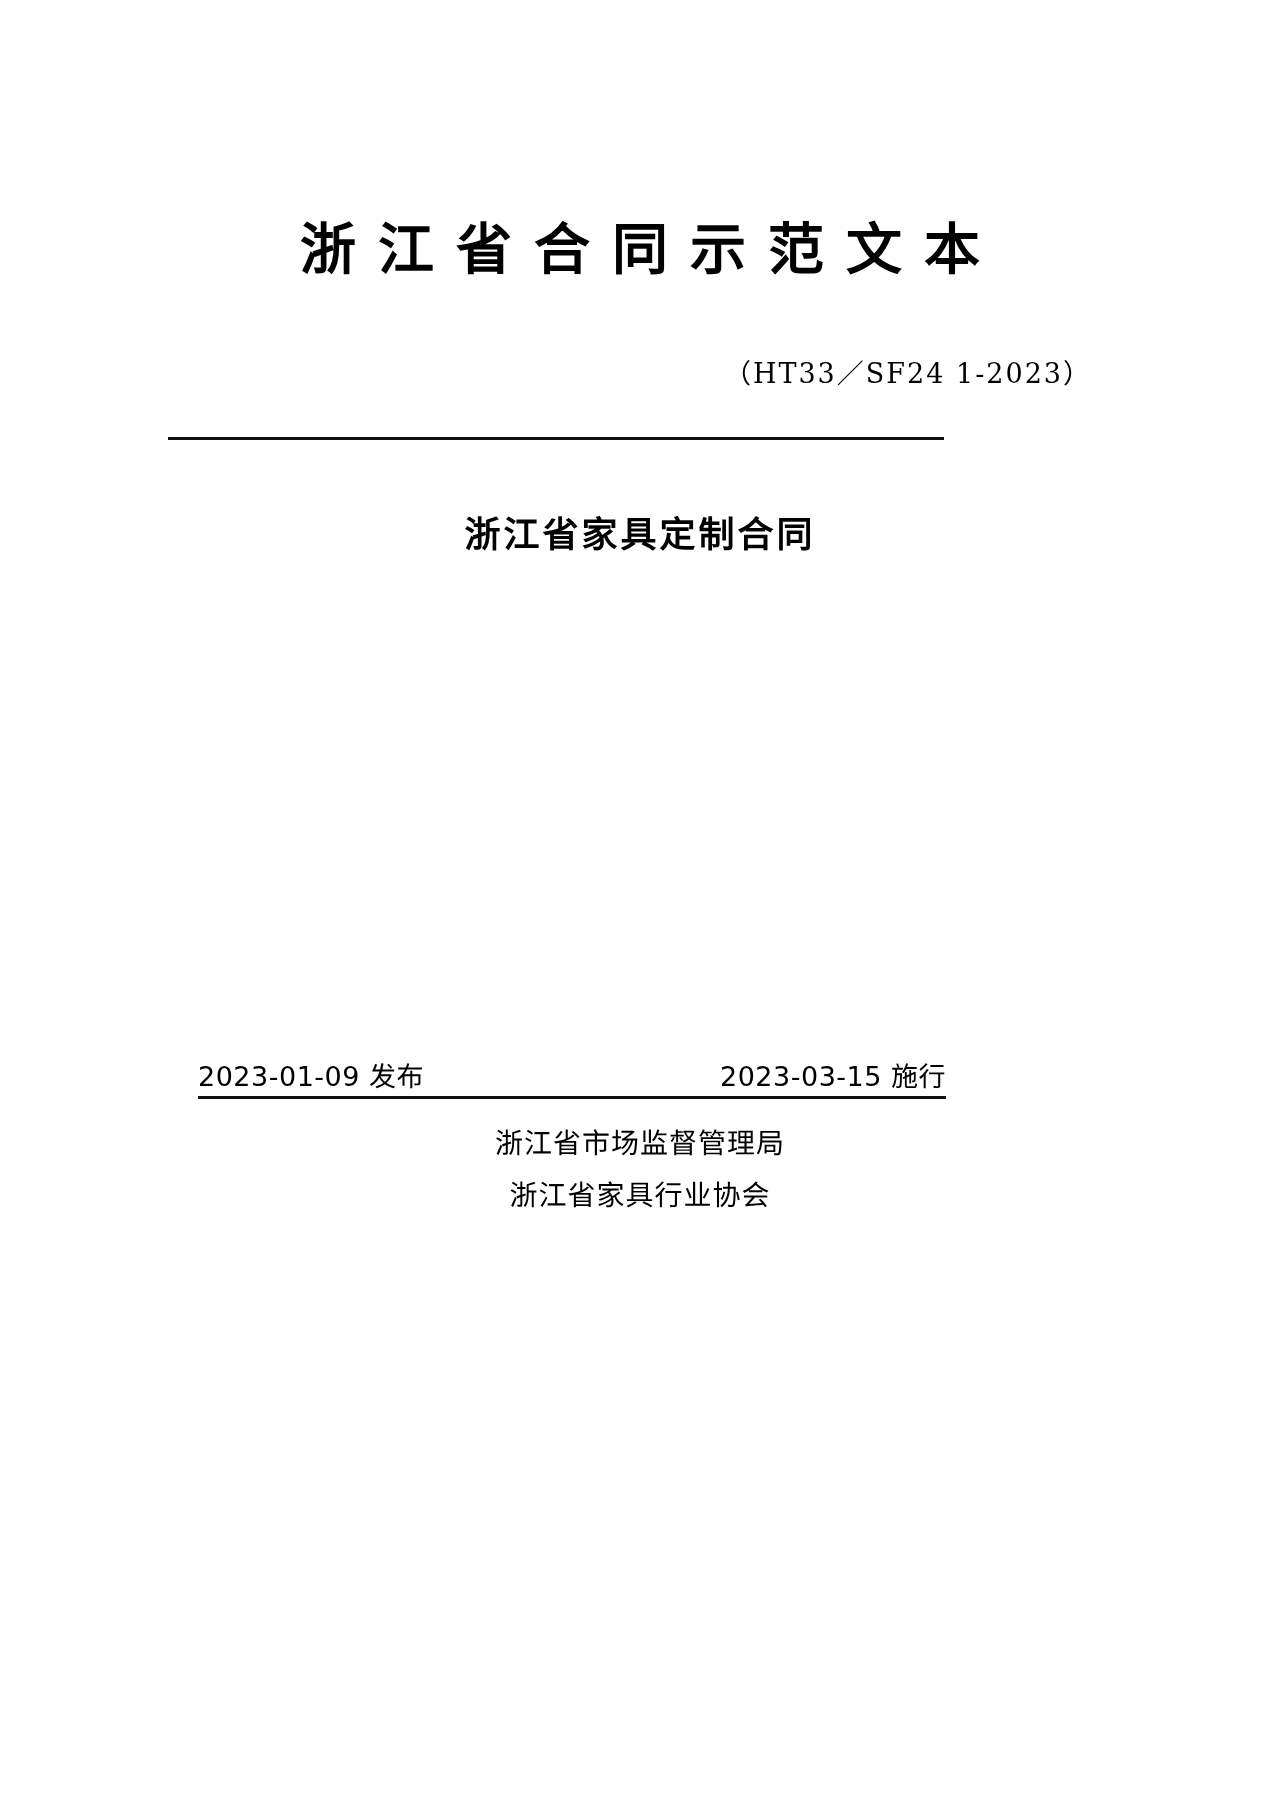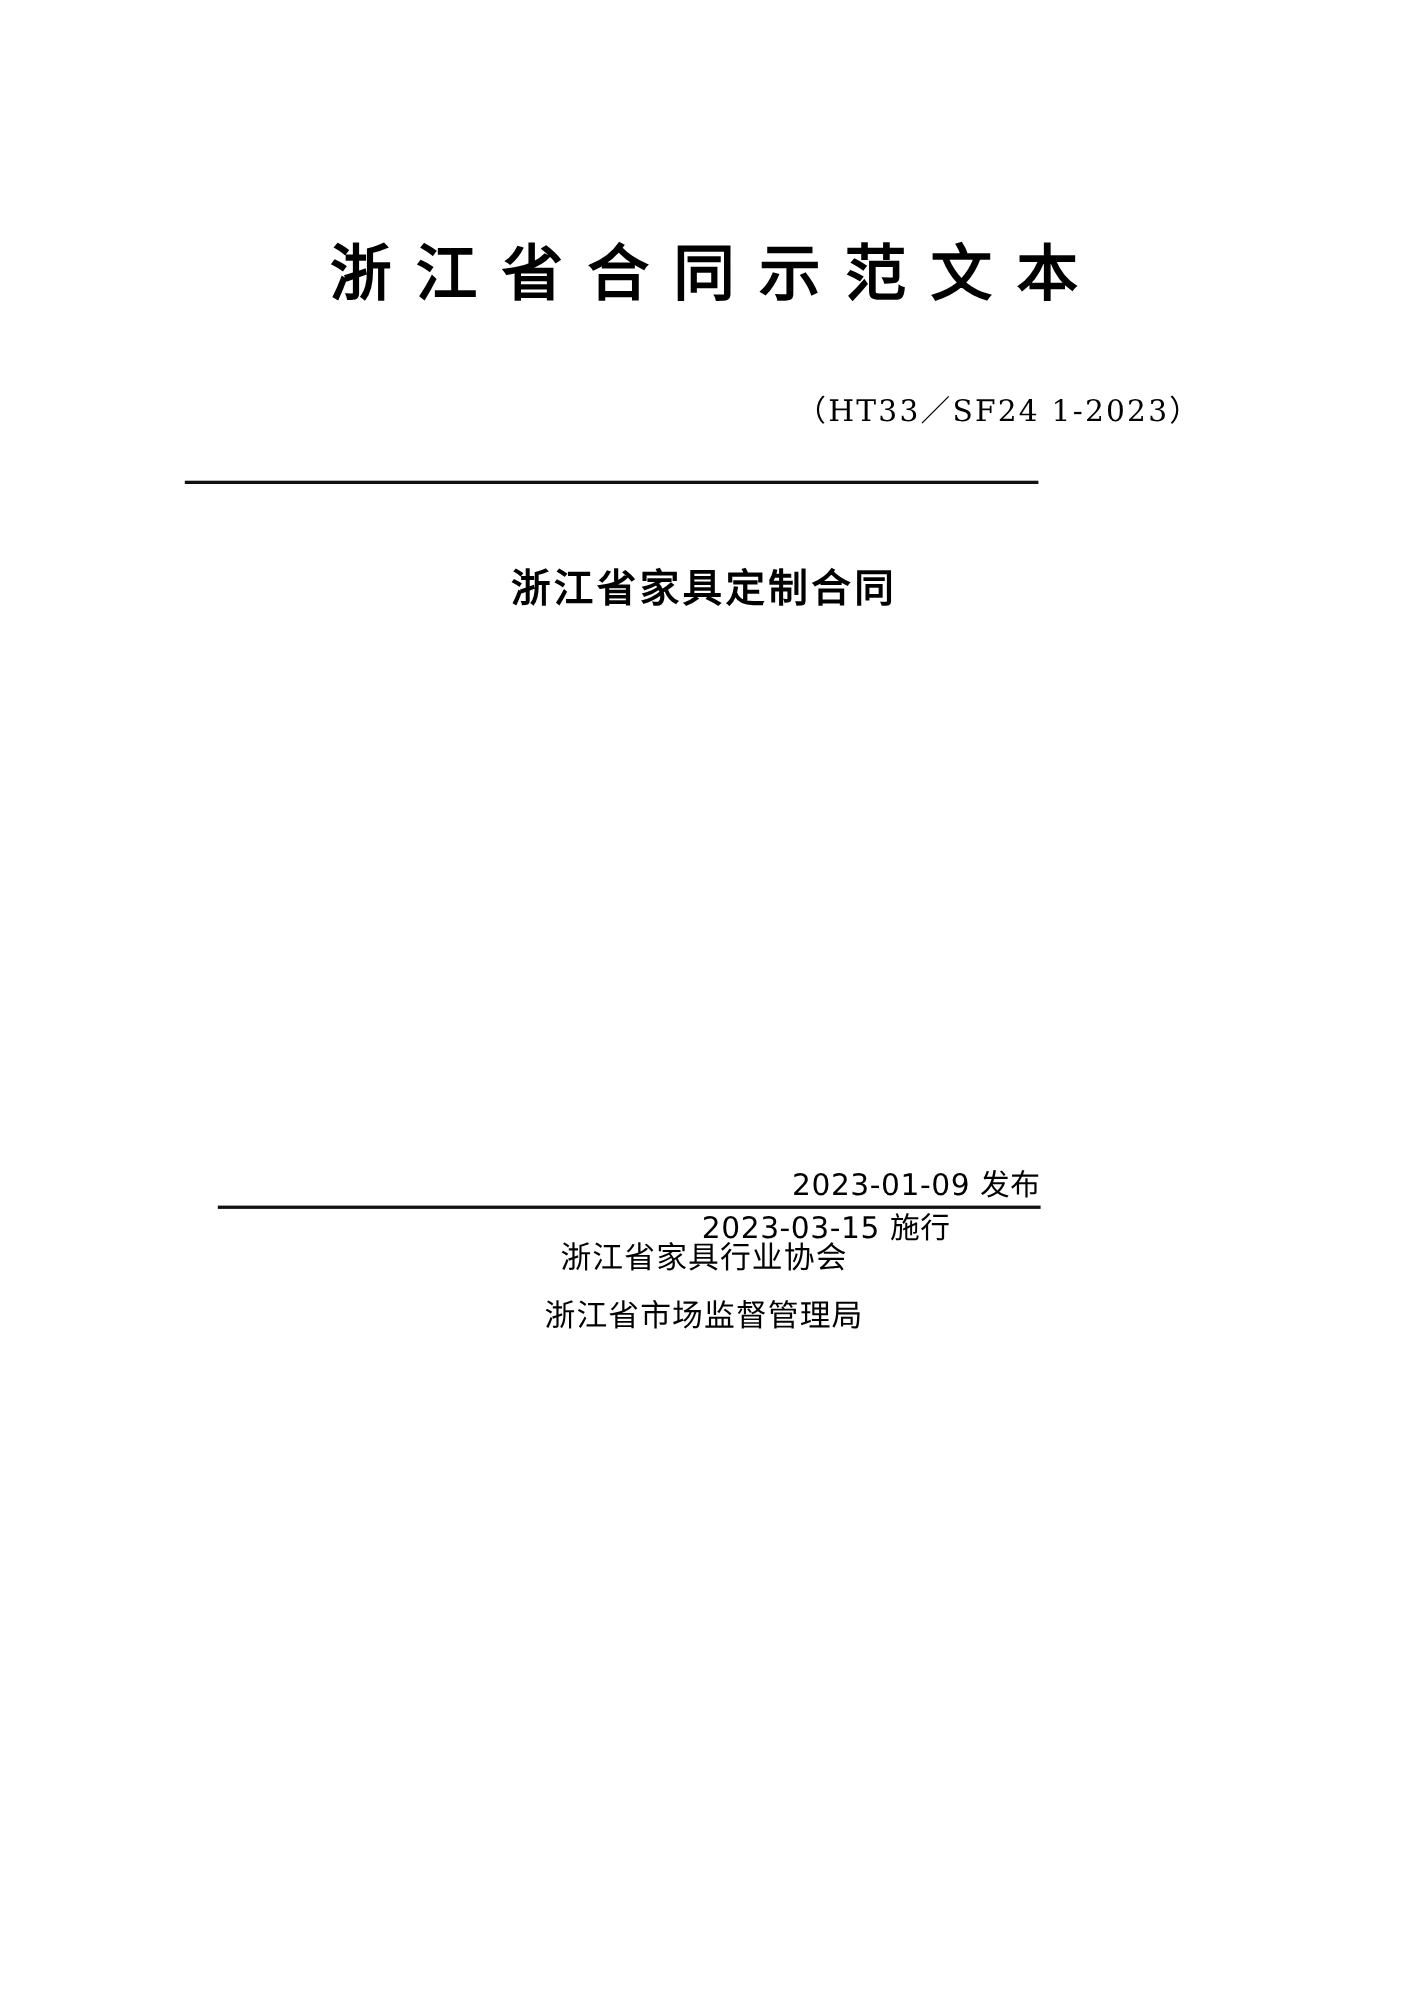--- a/index.html
+++ b/index.html
@@ -84,30 +84,28 @@
     left: 198px;
     top: 1055px;
     width: 748px;
     display: flex;
     justify-content: space-between;
     align-items: flex-end;
     font-family: "DejaVu Sans", "Liberation Sans", sans-serif;
     font-size: 27px;
     letter-spacing: 0.5px;
     white-space: nowrap;
-    flex-direction: column;
   }
   .dates-row .date-cell {
     display: inline-block;
   }
   .dates-row .issue-cell {
     margin-left: 0px;
   }
   .dates-row .effect-cell {
-    margin-right: 82px;
   }
 
   .rule-bottom {
     position: absolute;
     left: 198px;
     top: 1096px;
     width: 748px;
     height: 0;
     border-top: 3px solid #111111;
   }
@@ -141,17 +139,17 @@
   <div class="contract-title">浙江省家具定制合同</div>
 
   <div class="dates-row">
     <span class="date-cell issue-cell">2023-01-09 发布</span>
     <span class="date-cell effect-cell">2023-03-15 施行</span>
   </div>
 
   <div class="rule-bottom"></div>
 
   <div class="issuer-lines">
+    <div class="issuer">浙江省市场监督管理局</div>
     <div class="issuer">浙江省家具行业协会</div>
-    <div class="issuer">浙江省市场监督管理局</div>
   </div>
 
 </div>
 
 </body></html>

